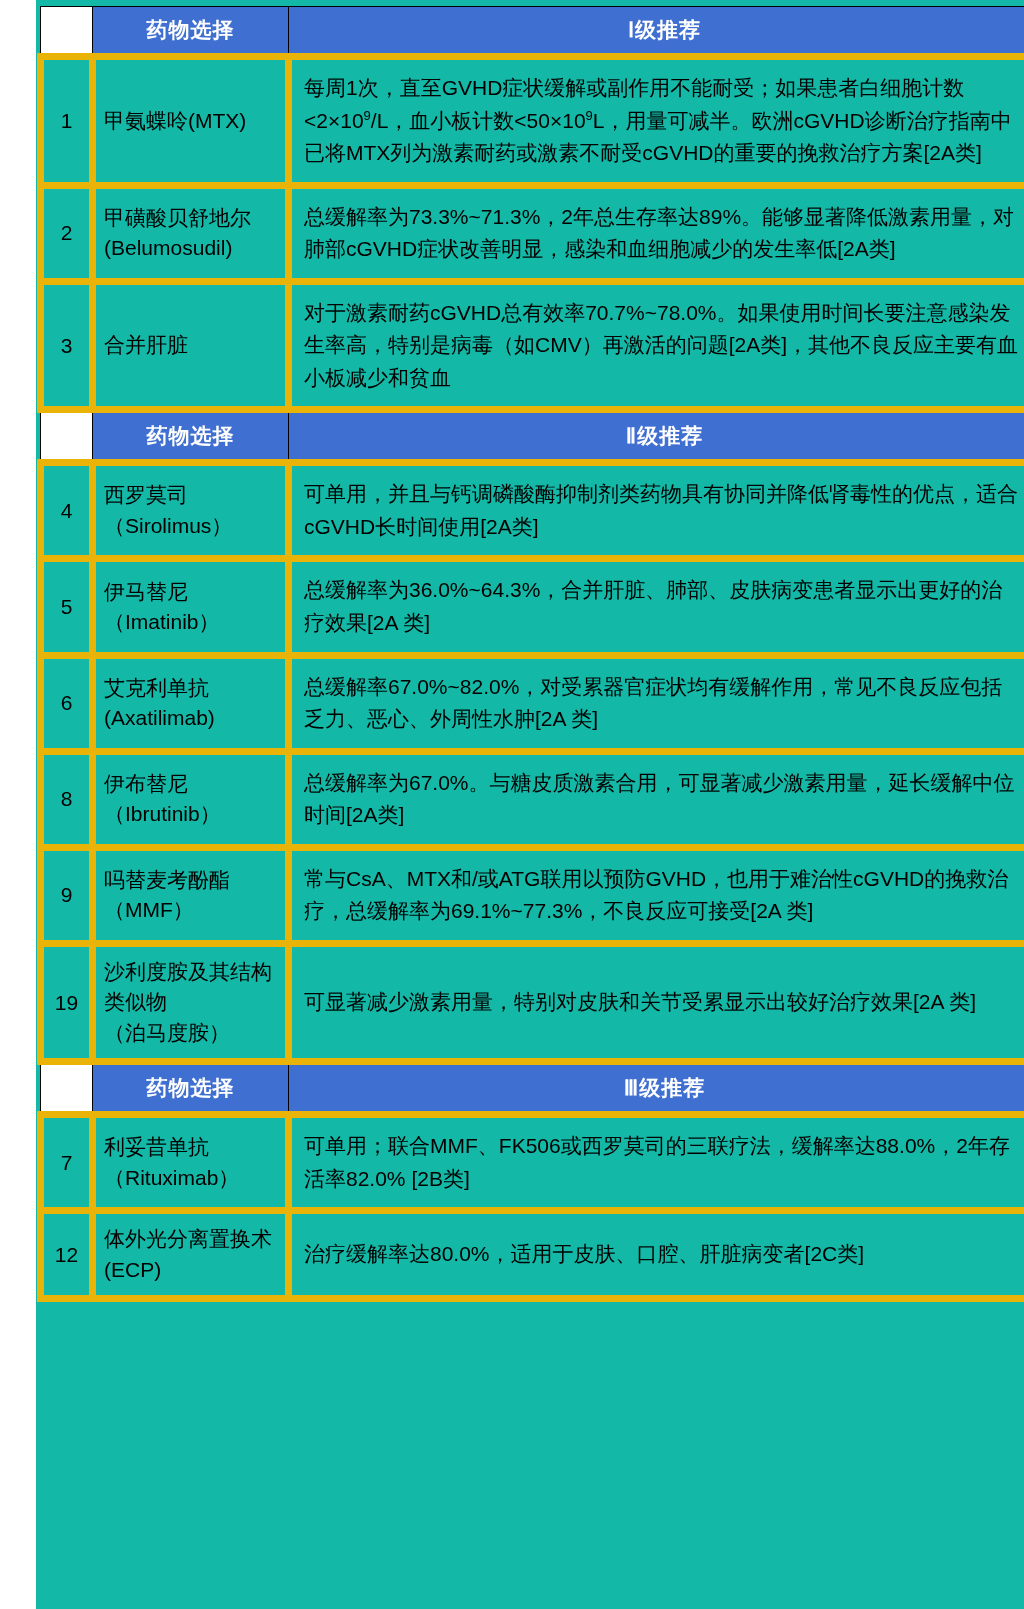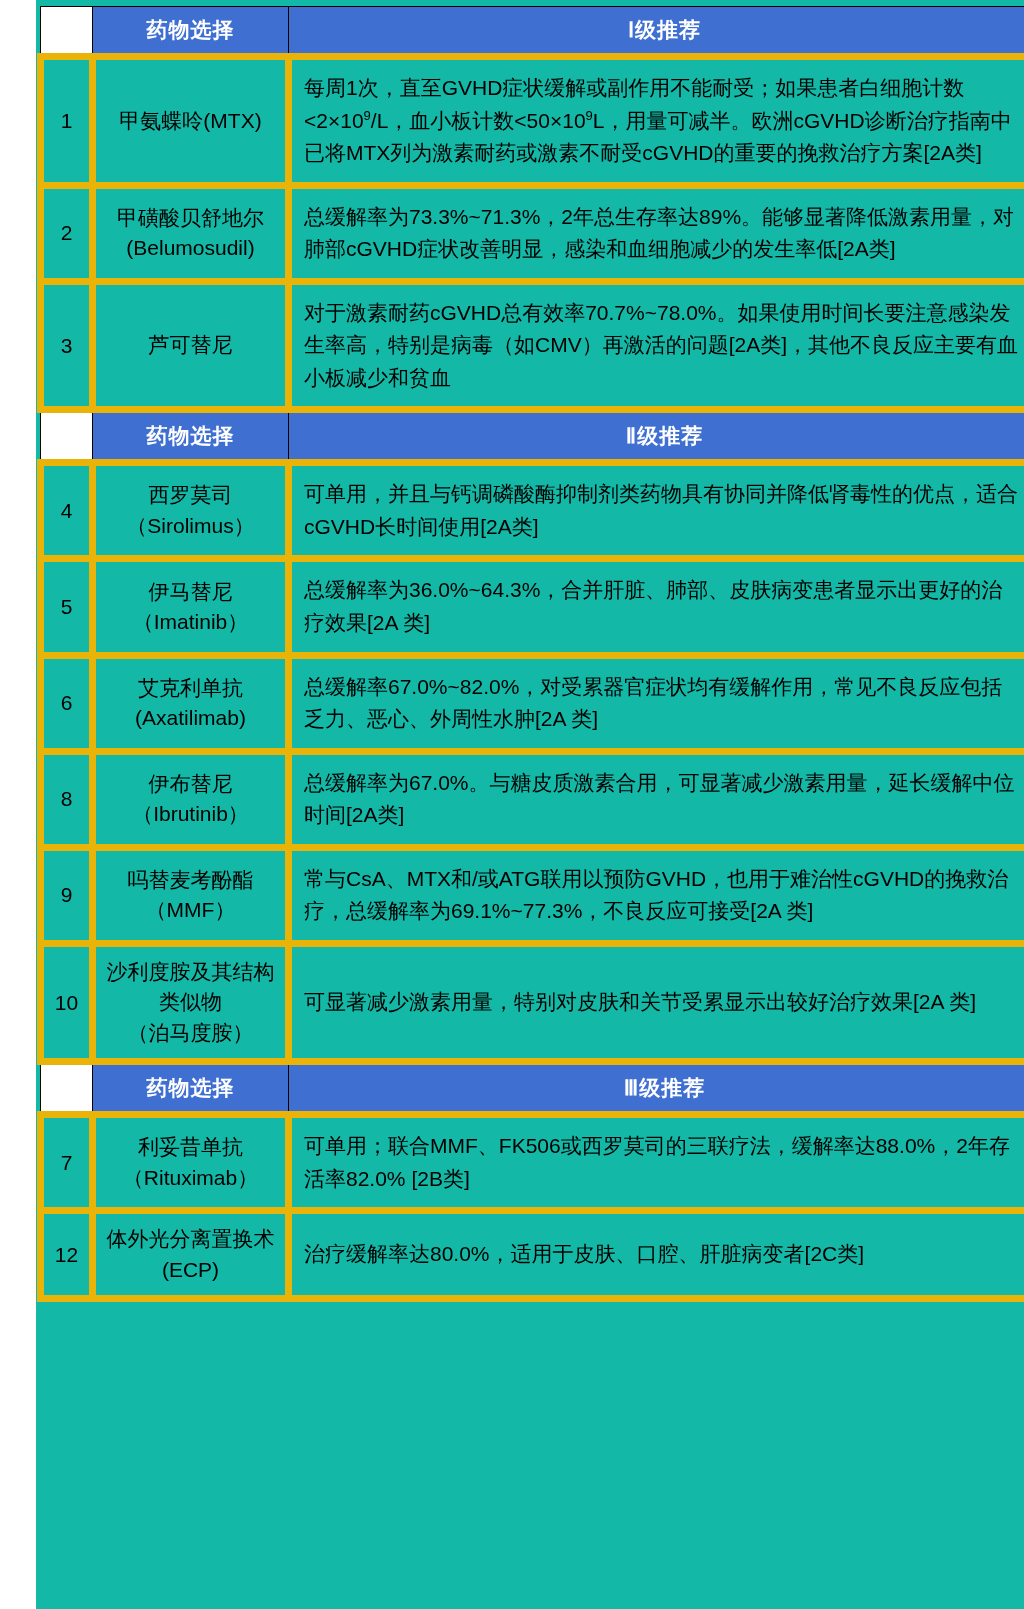--- a/index.html
+++ b/index.html
@@ -49,21 +49,20 @@
     border: 1px solid #000000;
   }
 
   td.num {
     text-align: center;
     font-size: 21px;
     color: #000000;
     padding: 4px 2px;
   }
   td.drug {
-    text-align: center;
     font-size: 21px;
     color: #000000;
     padding: 10px 8px;
     line-height: 1.45;
   }
   td.desc {
     text-align: left;
     font-size: 21px;
     color: #000000;
     padding: 12px 14px 12px 12px;
@@ -92,21 +91,21 @@
           <td class="drug">甲氨蝶呤(MTX)</td>
           <td class="desc">每周1次，直至GVHD症状缓解或副作用不能耐受；如果患者白细胞计数&lt;2×10<span class="sup">9</span>/L，血小板计数&lt;50×10<span class="sup">9</span>L，用量可减半。欧洲cGVHD诊断治疗指南中已将MTX列为激素耐药或激素不耐受cGVHD的重要的挽救治疗方案[2A类]</td>
         </tr>
         <tr>
           <td class="num">2</td>
           <td class="drug">甲磺酸贝舒地尔(Belumosudil)</td>
           <td class="desc">总缓解率为73.3%~71.3%，2年总生存率达89%。能够显著降低激素用量，对肺部cGVHD症状改善明显，感染和血细胞减少的发生率低[2A类]</td>
         </tr>
         <tr>
           <td class="num">3</td>
-          <td class="drug">芦可替尼</td>
+          <td class="drug">合并肝脏</td>
           <td class="desc">对于激素耐药cGVHD总有效率70.7%~78.0%。如果使用时间长要注意感染发生率高，特别是病毒（如CMV）再激活的问题[2A类]，其他不良反应主要有血小板减少和贫血</td>
         </tr>
         <tr class="band">
           <td class="band-empty"></td>
           <td>药物选择</td>
           <td>Ⅱ级推荐</td>
         </tr>
         <tr>
           <td class="num">4</td>
           <td class="drug">西罗莫司<br>（Sirolimus）</td>
@@ -126,21 +125,21 @@
           <td class="num">8</td>
           <td class="drug">伊布替尼<br>（Ibrutinib）</td>
           <td class="desc">总缓解率为67.0%。与糖皮质激素合用，可显著减少激素用量，延长缓解中位时间[2A类]</td>
         </tr>
         <tr>
           <td class="num">9</td>
           <td class="drug">吗替麦考酚酯<br>（MMF）</td>
           <td class="desc">常与CsA、MTX和/或ATG联用以预防GVHD，也用于难治性cGVHD的挽救治疗，总缓解率为69.1%~77.3%，不良反应可接受[2A 类]</td>
         </tr>
         <tr>
-          <td class="num">10</td>
+          <td class="num">19</td>
           <td class="drug">沙利度胺及其结构类似物<br>（泊马度胺）</td>
           <td class="desc">可显著减少激素用量，特别对皮肤和关节受累显示出较好治疗效果[2A 类]</td>
         </tr>
         <tr class="band">
           <td class="band-empty"></td>
           <td>药物选择</td>
           <td>Ⅲ级推荐</td>
         </tr>
         <tr>
           <td class="num">7</td>

